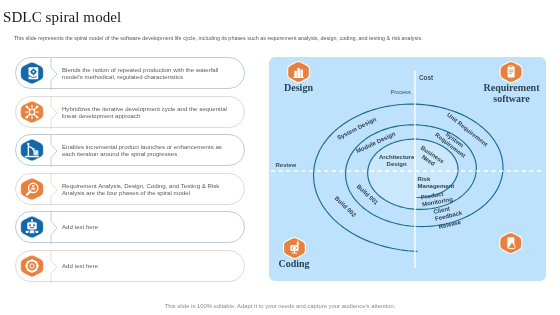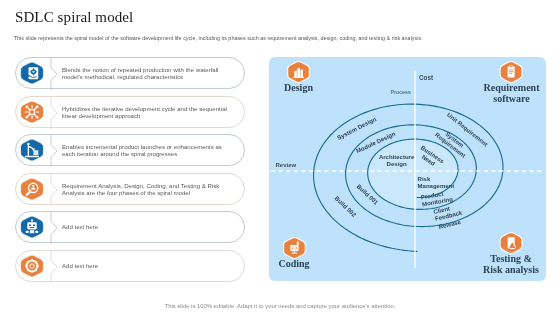--- a/index.html
+++ b/index.html
@@ -1,20 +1,20 @@
 <!DOCTYPE html>
 <html><head>
 <meta charset="utf-8">
 <style>
   html,body{margin:0;padding:0;}
   body{width:560px;height:315px;overflow:hidden;background:#ffffff;
        font-family:"Liberation Sans",sans-serif;}
   .slide{position:relative;width:560px;height:315px;background:#fff;overflow:hidden;}
 
-  .title{position:absolute;left:15px;top:9.2px;font-family:"Liberation Serif",serif;
+  .title{position:absolute;left:3px;top:9.2px;font-family:"Liberation Serif",serif;
          font-size:15px;color:#1a1a1a;letter-spacing:0.1px;white-space:nowrap;text-align:right;}
   .subtitle{position:absolute;left:13.8px;top:35.2px;font-size:5.39px;color:#555;letter-spacing:0.02px;white-space:nowrap;}
   .footer{position:absolute;left:0;top:303.4px;width:560px;text-align:center;font-size:5.88px;color:#8a8a8a;}
 
   
   .card{position:absolute;left:14.6px;width:230px;height:32px;border-radius:16px;background:#fff;box-sizing:border-box;}
   .card.c-blue{border:0.7px solid #c2ccd2;}
   .card.c-orange{border:0.7px solid #e2dad2;}
   .hexwrap{position:absolute;left:5.8px;top:4.6px;width:21.8px;height:21.8px;}
   .hexwrap svg{position:absolute;left:50%;top:50%;transform:translate(-50%,-50%);}
@@ -260,24 +260,20 @@
         <div class="corner" style="left:242.0px;top:175.5px;transform:translateX(-50%)">
           <div class="hx">
             <svg width="24.14" height="24.14" viewBox="-2.2 -2.2 28.4 28.4" style="position:absolute;left:50%;top:50%;transform:translate(-50%,-50%)">
               <path d="M9.59 1.21 Q12 0 14.41 1.21 L21.59 4.79 Q24 6 24 8.7 L24 15.3 Q24 18 21.59 19.21 L14.41 22.79 Q12 24 9.59 22.79 L2.41 19.21 Q0 18 0 15.3 L0 8.7 Q0 6 2.41 4.79 Z" fill="#ffffff" stroke="#ffffff" stroke-width="3.0" stroke-linejoin="round"></path>
               <path d="M9.59 1.21 Q12 0 14.41 1.21 L21.59 4.79 Q24 6 24 8.7 L24 15.3 Q24 18 21.59 19.21 L14.41 22.79 Q12 24 9.59 22.79 L2.41 19.21 Q0 18 0 15.3 L0 8.7 Q0 6 2.41 4.79 Z" fill="#e8813e" stroke="#e8813e" stroke-width="0.5" stroke-linejoin="round"></path>
               <rect x="8.0" y="5.2" width="8.2" height="13.4" rx="0.9" fill="#fff"></rect>
               <path d="M13.4 10.2 l3.6 6.2 a1.5 1.5 0 0 1 -1.3 2.2 h-4.6 a1.5 1.5 0 0 1 -1.3 -2.2 l3.6 -6.2 z" fill="#e8813e" stroke="#fff" stroke-width="1.1" stroke-linejoin="round"></path>
               <path d="M11.9 9.0 h3.0" stroke="#fff" stroke-width="1.1" stroke-linecap="round"></path>
             </svg>
           </div>
-          <div>
-            <div>Testing &amp;</div>
-            <div>Risk analysis</div>
-          </div>
         </div>
         <div class="axis-lbl" style="left:150.0px;top:16.5px;font-size:6.3px;font-weight:bold">Cost</div>
         <div class="axis-lbl" style="left:6.5px;top:105.0px;font-size:6px;font-weight:bold">Review</div>
         <div class="axis-lbl" style="left:121.5px;top:31.5px;font-size:5.6px;font-weight:normal">Process</div>
       </div>
   </div>
 
   <div class="footer">This slide is 100% editable. Adapt it to your needs and capture your audience's attention.</div>
 </div>
 

